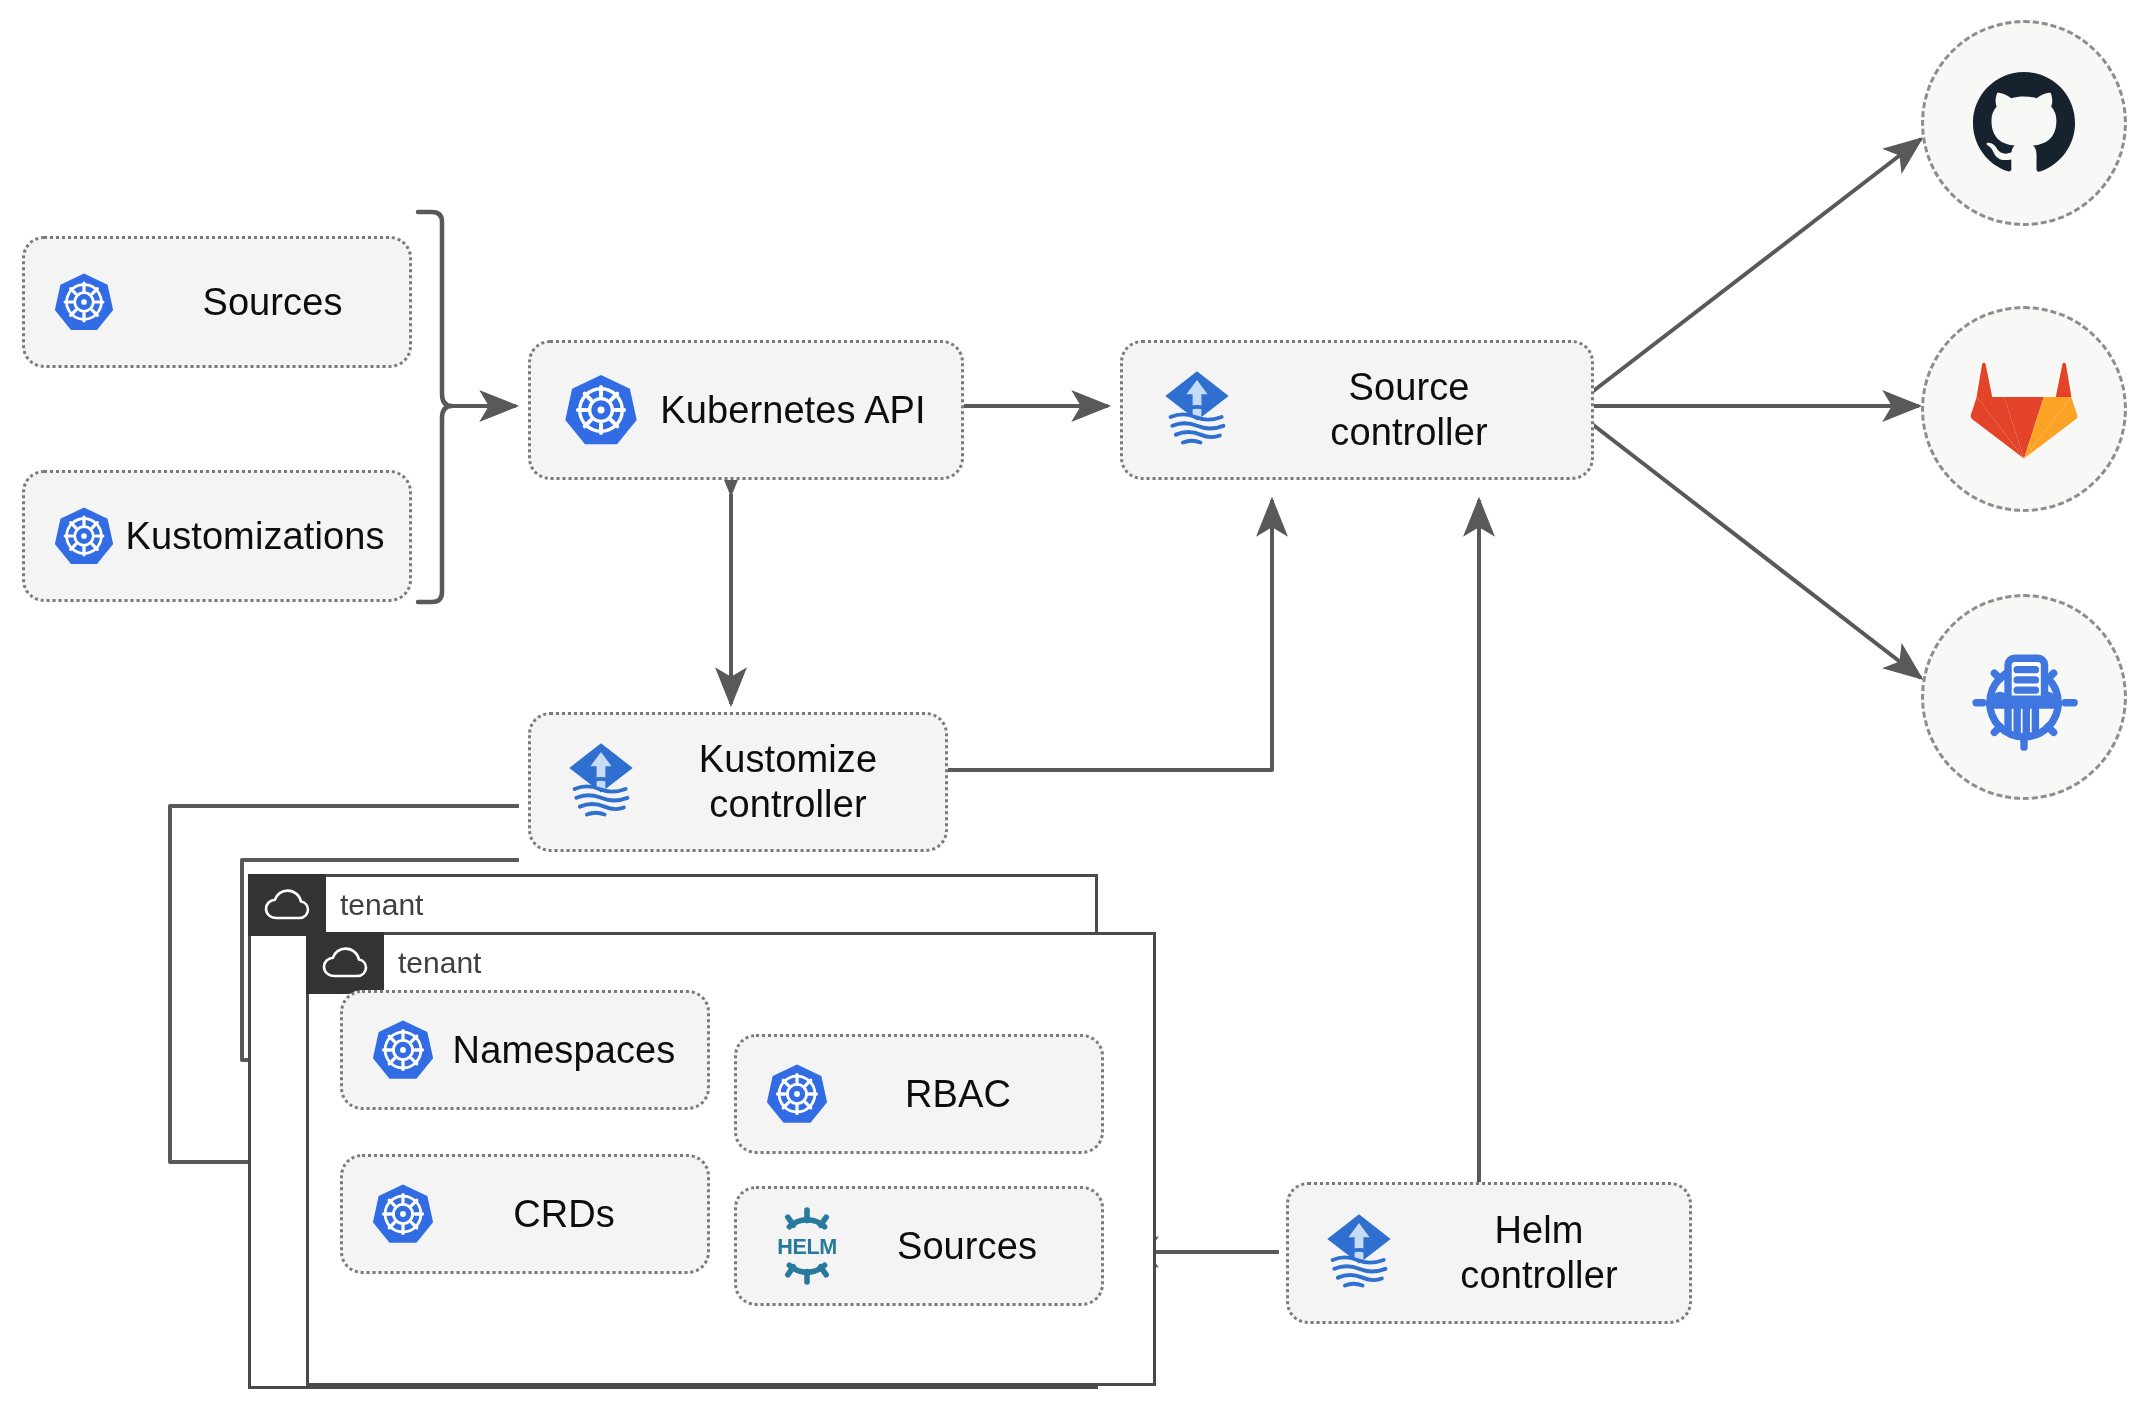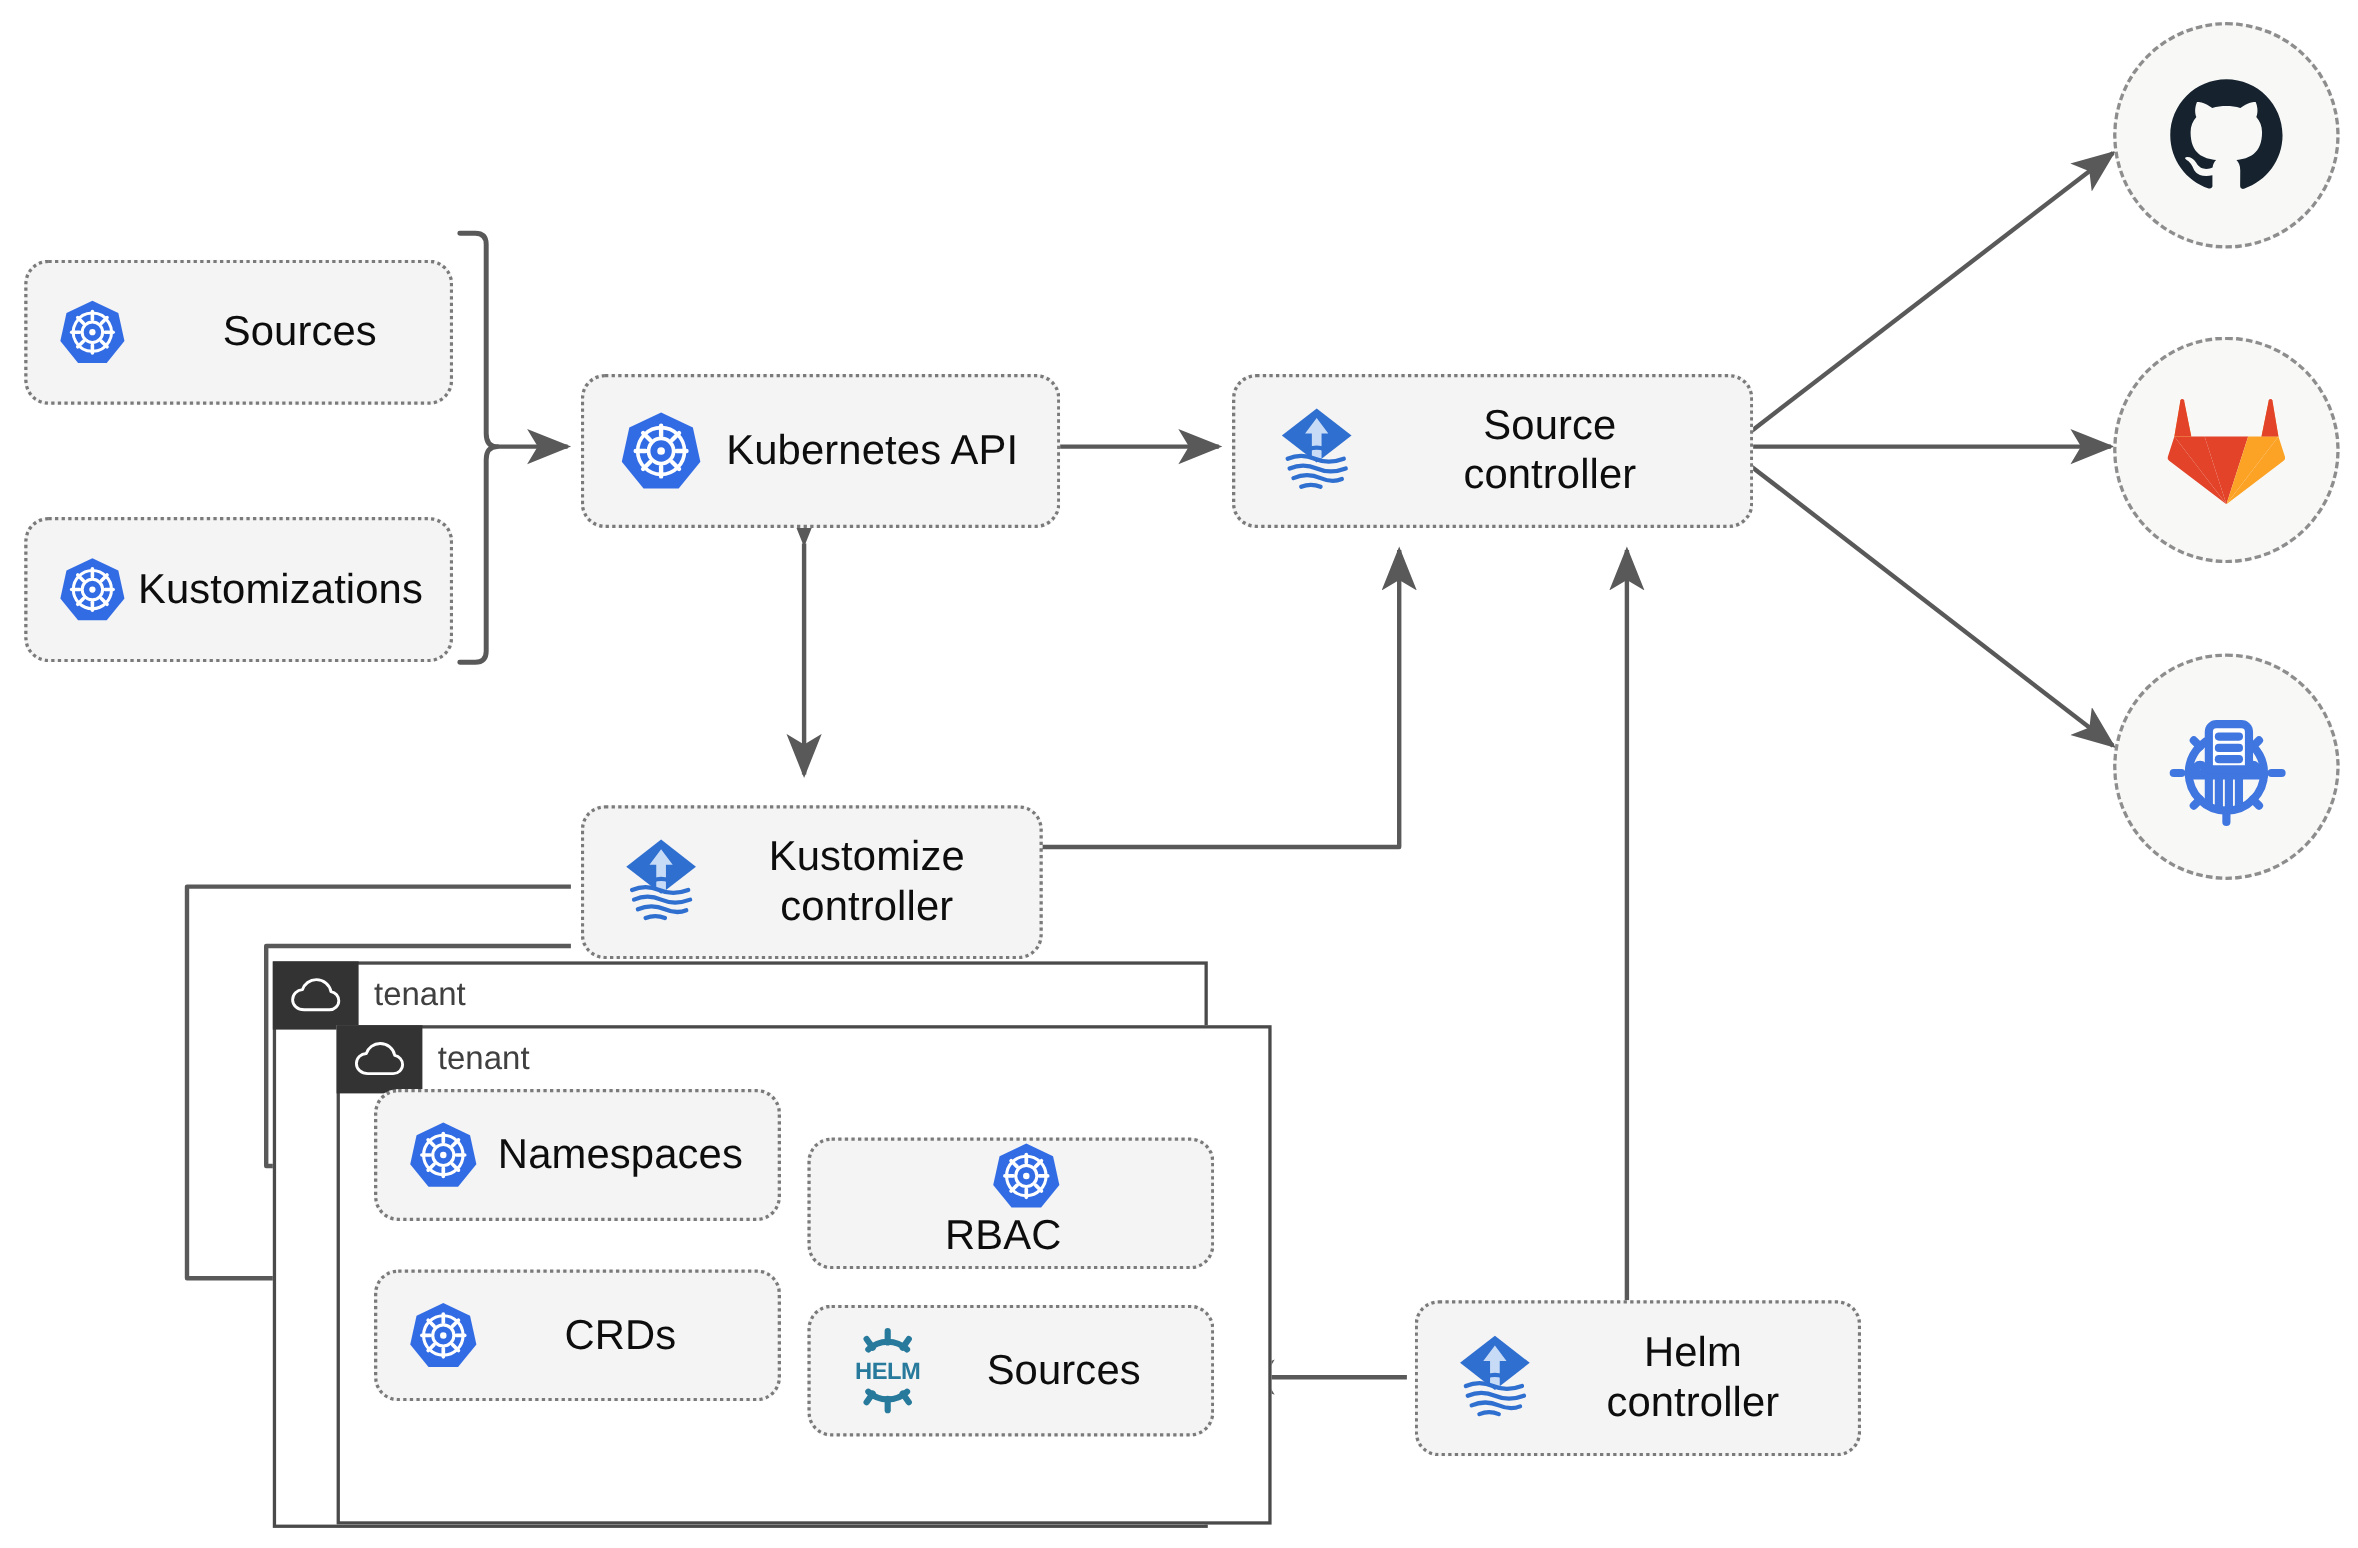--- a/index.html
+++ b/index.html
@@ -215,21 +215,21 @@
           <path d="M26 78 Q40 72 54 78 Q66 83 76 79"></path>
           <path d="M34 87 Q44 83 54 87"></path>
           <path d="M42 48 Q50 45 58 48"></path>
         </g>
       </svg>
     </span>
     <span class="lbl">Source
 controller</span>
   </div>
 
-  <div class="node" style="left:528px;top:732px;width:420px;height:140px;">
+  <div class="node" style="left:528px;top:712px;width:420px;height:140px;">
     <span class="ico" style="margin-left:26px;">
       <svg class="flux-ico" viewBox="0 0 100 100">
         <path d="M50 6 L86 34 L50 62 L14 34 Z" fill="#2f6fd0"></path>
         <path d="M50 16 L62 32 L55 32 L55 58 L45 58 L45 32 L38 32 Z" fill="#c7dbf7"></path>
         <g stroke="#2f6fd0" stroke-width="4.4" fill="none" stroke-linecap="round">
           <path d="M20 58 Q34 52 48 58 Q62 64 78 58"></path>
           <path d="M22 68 Q36 62 50 68 Q64 74 80 68"></path>
           <path d="M26 78 Q40 72 54 78 Q66 83 76 79"></path>
           <path d="M34 87 Q44 83 54 87"></path>
           <path d="M42 48 Q50 45 58 48"></path>
@@ -273,21 +273,21 @@
           <rect x="17" y="47.4" width="17" height="5.2" rx="2.6" transform="rotate(45 50 50)"></rect>
           <rect x="66" y="47.4" width="17" height="5.2" rx="2.6" transform="rotate(45 50 50)"></rect>
           <circle cx="50" cy="50" r="28" fill="none" stroke="#ffffff" stroke-width="4.4"></circle>
           <circle cx="50" cy="50" r="15" fill="none" stroke="#ffffff" stroke-width="4.4"></circle>
         </g>
       </svg>
     </span>
     <span class="lbl">Namespaces</span>
   </div>
 
-  <div class="node" style="left:734px;top:1034px;width:370px;height:120px;flex-direction:column;">
+  <div class="node" style="left:734px;top:1034px;width:370px;height:120px;">
     <span class="ico" style="margin-left:28px;">
       <svg class="k8s-ico-sm" viewBox="0 0 100 100">
         <path d="M50 4 L88 22 L97 63 L71 95 L29 95 L3 63 L12 22 Z" fill="#326ce5"></path>
         <g fill="#ffffff">
           <circle cx="50" cy="50" r="4.6"></circle>
           <rect x="47.4" y="17" width="5.2" height="17" rx="2.6"></rect>
           <rect x="47.4" y="66" width="5.2" height="17" rx="2.6"></rect>
           <rect x="17" y="47.4" width="17" height="5.2" rx="2.6"></rect>
           <rect x="66" y="47.4" width="17" height="5.2" rx="2.6"></rect>
           <rect x="47.4" y="17" width="5.2" height="17" rx="2.6" transform="rotate(45 50 50)"></rect>

